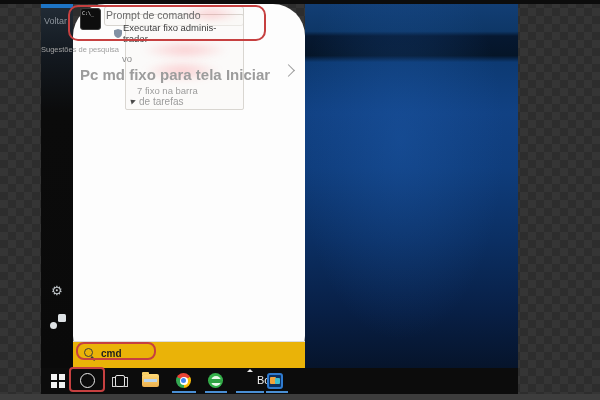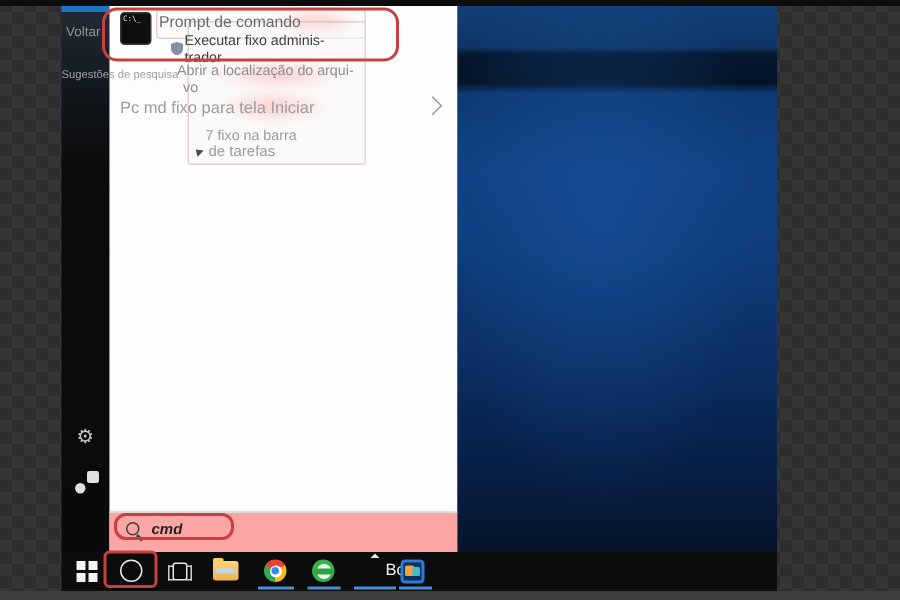--- a/index.html
+++ b/index.html
@@ -32,46 +32,46 @@
   
   .rail{left:0;top:0;width:32px;height:364px;background:linear-gradient(180deg,#222c36 0%,#131920 14%,#0b0b0b 30%,#0a0a0a 100%);}
   .rail-accent{left:0;top:0;width:32px;height:4px;background:var(--rail-blue);}
   .back-label{left:3px;top:12px;font-size:9px;color:#8d949c;}
   .gear{left:10px;top:280px;font-size:13px;color:#c2c7cb;line-height:13px;}
   .shapes{left:9px;top:310px;width:16px;height:16px;}
   .shapes::before{content:"";position:absolute;right:0;top:0;width:8px;height:8px;background:#dde1e4;border-radius:1.5px;}
   .shapes::after{content:"";position:absolute;left:0;bottom:1px;width:7px;height:7px;background:#dde1e4;border-radius:50%;}
 
   
-  .panel{left:32px;top:0;width:232px;height:364px;background:#fdfdfd;}
+  .panel{left:32px;top:0;width:232px;height:364px;background:#fdfdfd;border-radius:32px;}
   .title-box{left:31px;top:2px;width:140px;height:20px;border:1px solid #d7d4cf;border-radius:3px;background:#fbfaf9;}
   .submenu-box{left:52px;top:10px;width:119px;height:96px;border:1px solid #d9d6d1;border-radius:2px;background:rgba(249,248,246,.55);}
   .cmd-icon{left:7px;top:4px;width:21px;height:22px;background:#0e0e0e;border:1px solid #3a3a3a;border-radius:3px;}
   .cmd-icon::before{content:"C:\\_";position:absolute;left:1px;top:1px;font-size:5px;color:#e8e8e8;font-family:"DejaVu Sans Mono",monospace;}
   .result-title{left:33px;top:5px;font-size:10.5px;color:#6a6a6a;}
   .shield{left:41px;top:20px;width:8px;height:9px;}
   .t-admin1{left:50px;top:18px;font-size:9.5px;color:#3d3d3d;}
   .t-admin2{left:50px;top:29px;font-size:9.5px;color:#3d3d3d;}
   .t-loc1{left:45px;top:38px;font-size:9.5px;color:#8d8d8d;}
   .t-loc2{left:49px;top:49px;font-size:9.5px;color:#8d8d8d;}
-  .t-pinstart{left:7px;top:62px;font-size:11px;color:#9c9c9c;}
+  .t-pinstart{left:7px;top:62px;font-size:15px;color:#9c9c9c;font-weight:bold;}
   .t-pintb1{left:64px;top:81px;font-size:9.5px;color:#9c9c9c;}
   .t-pintb2{left:66px;top:92px;font-size:10px;color:#9c9c9c;}
   .tiny-cursor{left:58px;top:95px;width:0;height:0;border-left:5px solid #4a4a4a;border-top:2px solid transparent;border-bottom:3px solid transparent;transform:rotate(-15deg);}
   .smudge{border-radius:50%;filter:blur(3px);background:radial-gradient(ellipse,rgba(255,90,100,.28),rgba(255,90,100,0) 70%);}
   .smudge1{left:68px;top:36px;width:88px;height:20px;}
   .smudge2{left:70px;top:56px;width:78px;height:22px;}
   .smudge3{left:108px;top:2px;width:60px;height:16px;}
 
   .suggest-header{left:0;top:41px;font-size:7.5px;color:#a0a0a0;z-index:6;}
 
   .chevron{left:243px;top:62px;width:9px;height:9px;border-top:1.5px solid #9a9a9a;border-right:1.5px solid #9a9a9a;transform:rotate(45deg);}
 
   
-  .search-band{left:0;top:337px;width:232px;height:27px;background:#fca5a5;border-top:1px solid #dddcdb;font-style:italic;}
+  .search-band{left:0;top:337px;width:232px;height:27px;background:#eab308;border-top:1px solid #dddcdb;}
   .magnifier{left:11px;top:6px;width:9px;height:9px;border:1.5px solid #3c3c3c;border-radius:50%;}
   .magnifier::after{content:"";position:absolute;left:7px;top:7px;width:5px;height:1.5px;background:#3c3c3c;transform:rotate(45deg);transform-origin:0 0;}
   .query-text{left:28px;top:6px;font-size:10px;color:#1e1e1e;font-weight:bold;}
 
   
   .wallpaper{left:264px;top:0;width:213px;height:364px;
     background:
       radial-gradient(ellipse at 45% 38%,rgba(32,96,180,.35),rgba(32,96,180,0) 62%),
       linear-gradient(180deg,#123e75 0%,#0e3767 7.5%,#061831 8.8%,#051528 14.2%,#0d3a73 16%,#114183 30%,#0f3d7c 45%,#0b2f63 65%,#081f45 85%,#06142b 100%);
   }
@@ -137,21 +137,20 @@
     <div class="abs result-title nowrap">Prompt de comando</div>
 
     <div class="abs shield">
       <svg width="8" height="9" viewBox="0 0 8 9">
           <path d="M4 0 L8 1.2 V4.5 C8 7 6 8.4 4 9 C2 8.4 0 7 0 4.5 V1.2 Z" fill="#8291a4"></path>
         </svg>
     </div>
     <div class="abs t-admin1 nowrap">Executar fixo adminis-</div>
     <div class="abs t-admin2 nowrap">trador</div>
 
-    <div class="abs t-loc1 nowrap">Abrir a localização do arqui-</div>
     <div class="abs t-loc2 nowrap">vo</div>
 
     <div class="abs t-pinstart nowrap">Pc md fixo para tela Iniciar</div>
 
     <div class="abs t-pintb1 nowrap">7 fixo na barra</div>
     <div class="abs t-pintb2 nowrap">de tarefas</div>
     <div class="abs tiny-cursor"></div>
 
     <div class="abs search-band">
       <div class="abs magnifier"></div>

